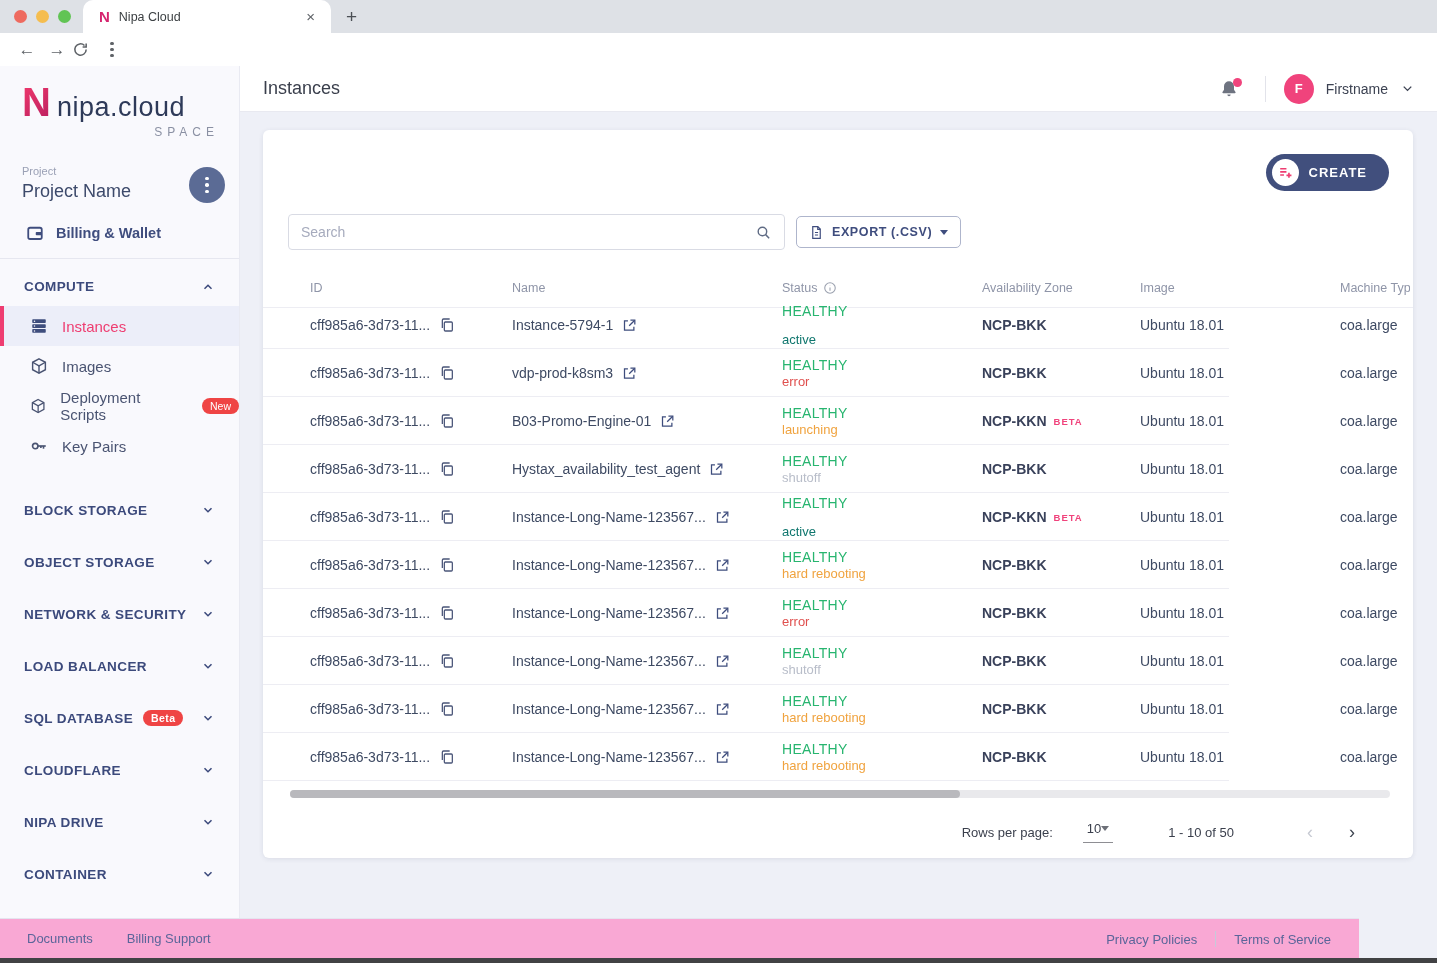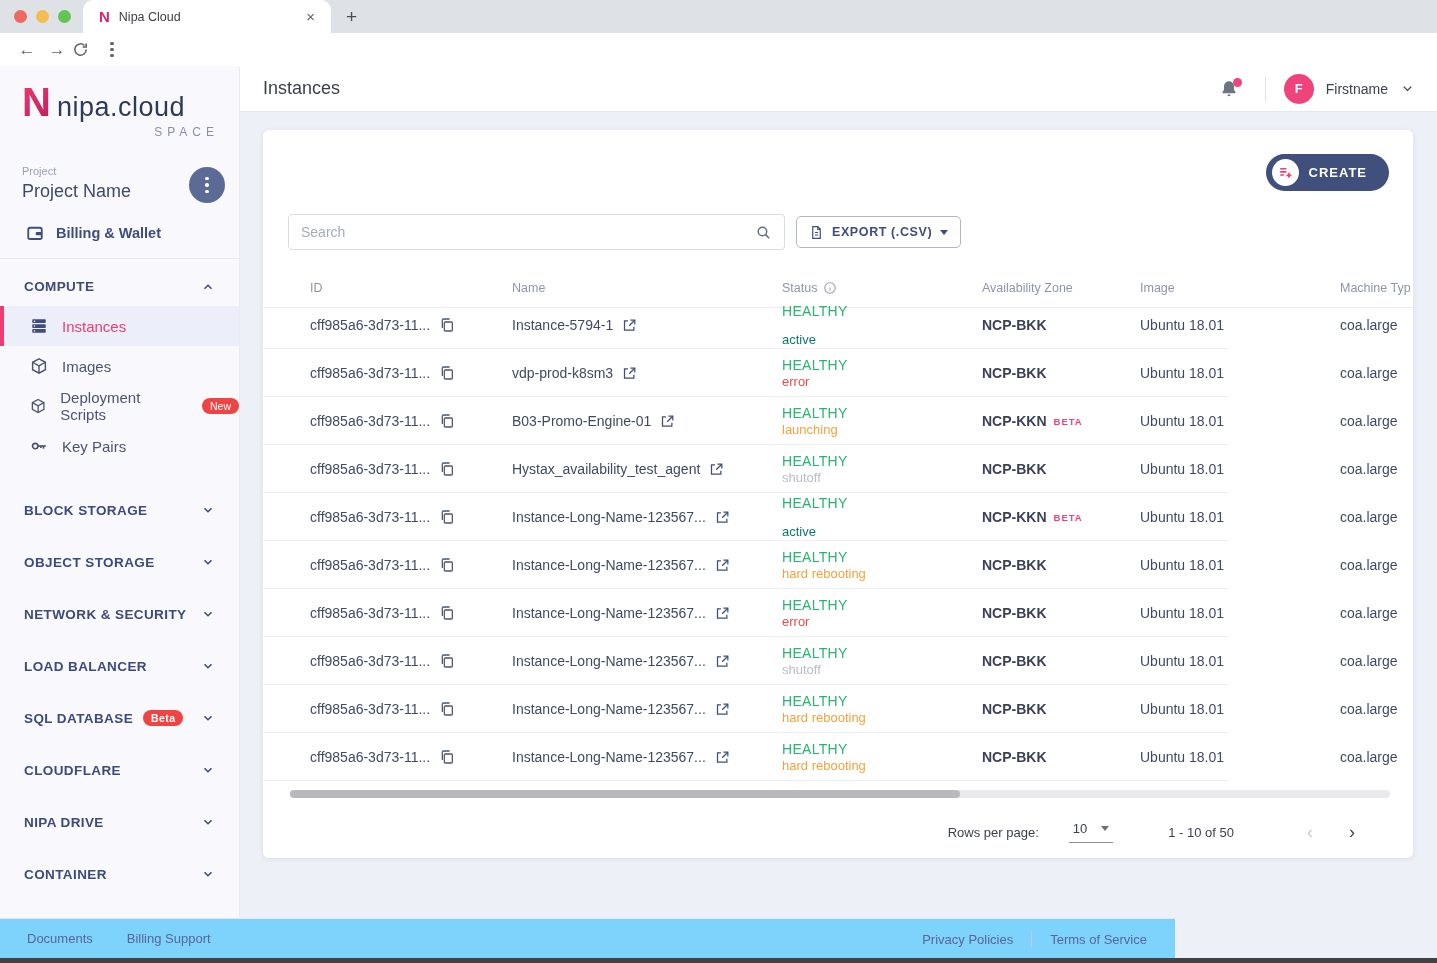--- a/index.html
+++ b/index.html
@@ -85,28 +85,28 @@
   .sub { font-size:13px; line-height:16px; }
   .sub-ok{color:#0f766e;margin-top:12px;} .sub-err{color:#e0504e;} .sub-warn{color:#f0a33f;} .sub-off{color:#b8bdc9;}
   .c-zone span.zone-name { font-weight:bold; color:#39415a; }
   .beta-tag { color:#f0437c; font-size:9.5px; font-weight:bold; letter-spacing:1px; margin-left:7px; }
 
   .hscroll { position:absolute; left:27px; top:660px; width:1100px; height:8px; background:#e9e9ec; border-radius:4px; }
   .hscroll .thumb { width:670px; height:8px; background:#b9b9bd; border-radius:4px; }
 
   .pager { position:absolute; right:40px; top:676px; height:52px; display:flex; align-items:center; font-size:13px; color:#3a3f4c; }
   .pager-label { margin-right:30px; }
-  .pager-select { display:flex; align-items:center; gap:14px; border-bottom:1px solid #8e8e93; padding:0 4px 6px 4px; margin-right:55px;justify-content:space-between; }
+  .pager-select { display:flex; align-items:center; gap:0; border-bottom:1px solid #8e8e93; padding:0 4px 6px 4px; margin-right:55px;justify-content:space-between; }
   .pager-select .caret { border-top-color:#6d7078; }
   .pager-range { margin-right:55px; }
   .pg-chev { font-size:18px; padding:0 18px; }
   .pg-prev { color:#c6c9d2; } .pg-next { color:#3e4450; }
 
   
-  .page-footer { position:absolute; left:0; top:918px; width:1175px; height:40px; background:#7dd3fc; border-top:1px solid #e4e5ef; display:flex; align-items:center; font-size:13px; color:#5a659a; }
+  .page-footer { position:absolute; left:0; top:918px; width:1359px; height:40px; background:#f9a8d4; border-top:1px solid #e4e5ef; display:flex; align-items:center; font-size:13px; color:#5a659a; }
   .page-footer .flink { margin-left:27px; }
   .page-footer .flink + .flink { margin-left:34px; }
   .footer-right { margin-left:auto; display:flex; align-items:flex-end; margin-right:28px; }
   .footer-right .fsep { width:1px; height:16px; background:#c6cad9; margin:0 18px; }
   .bottom-strip { position:absolute; left:0; top:958px; width:1437px; height:5px; background:#414244; }
 
   svg { display:block; }
 </style>
 </head>
 <body>

